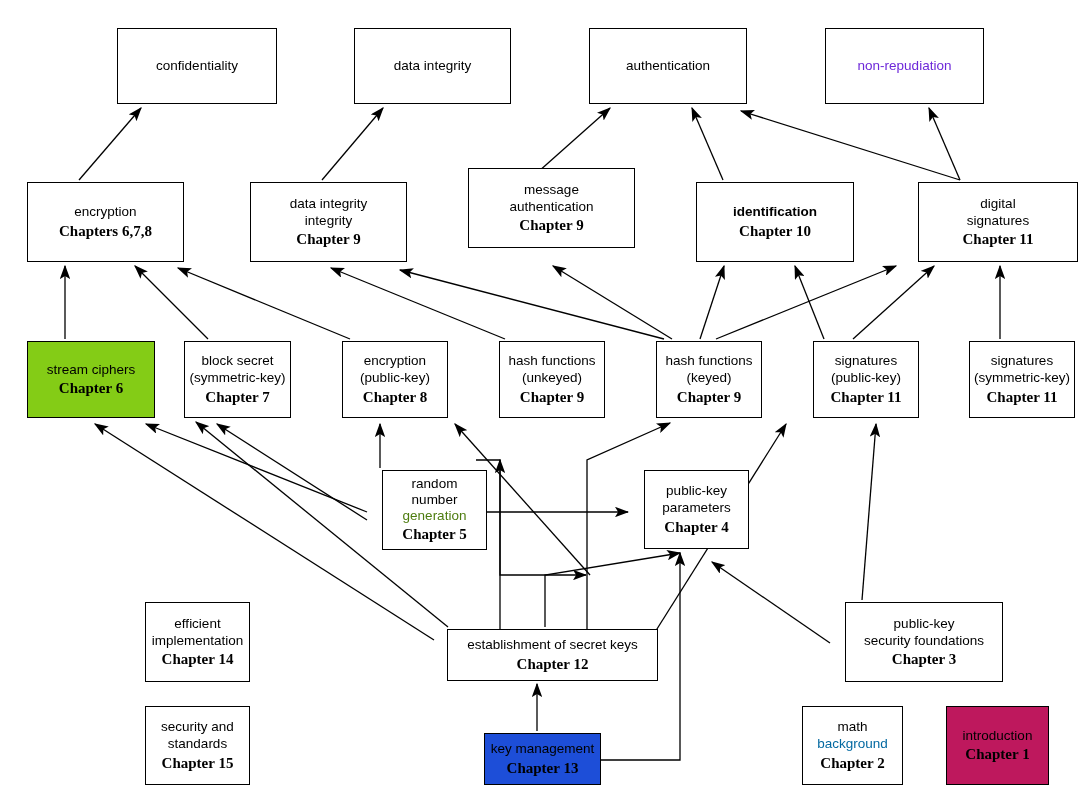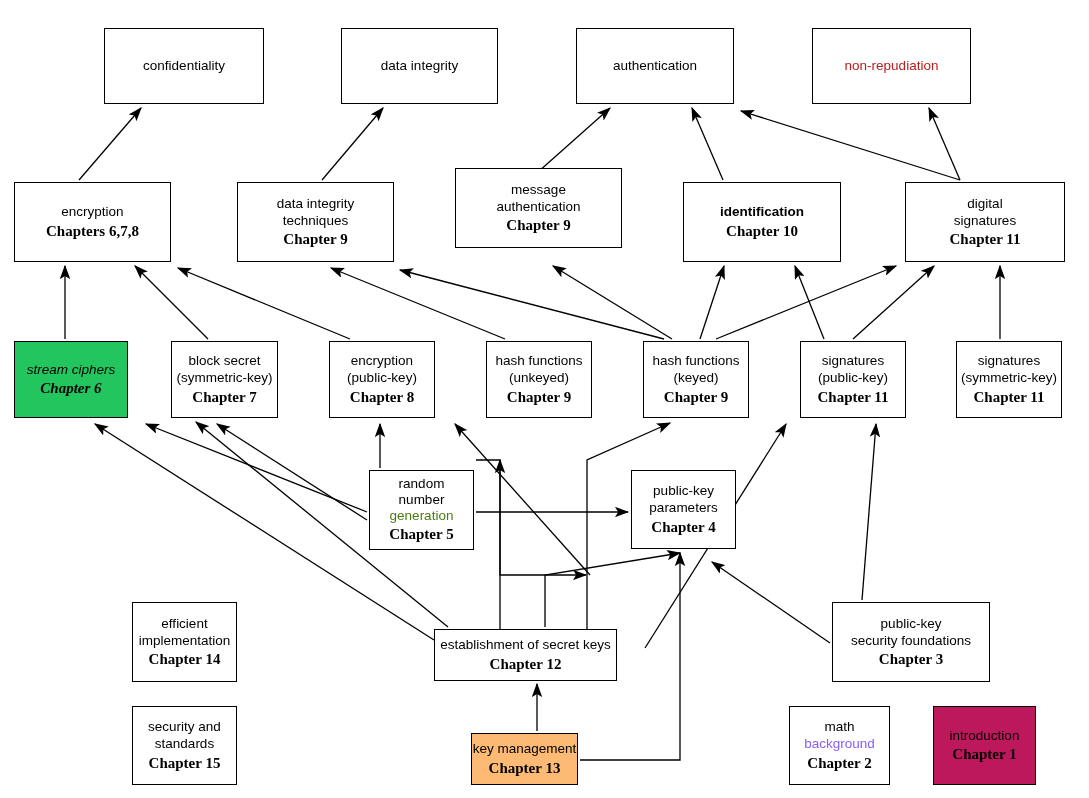--- a/index.html
+++ b/index.html
@@ -32,20 +32,21 @@
     box-sizing: border-box;
     border: 1.4px solid #000000;
     background: #ffffff;
     display: flex;
     flex-direction: column;
     align-items: center;
     justify-content: center;
     text-align: center;
     line-height: 1.28;
     z-index: 5;
+    margin-left: 13px;
   }
   .node .ln {
     display: block;
     font-family: "Liberation Sans", sans-serif;
     font-size: 13.5px;
     font-weight: normal;
     color: #000000;
     white-space: nowrap;
   }
   .node .ch {
@@ -111,46 +112,46 @@
       <div class="node" style="left: 104px; top: 28px; width: 160px; height: 76px; border-color: rgb(0, 0, 0); background: rgb(255, 255, 255);">
         <span class="ln" style="color: rgb(0, 0, 0);">confidentiality</span>
       </div>
       <div class="node" style="left: 341px; top: 28px; width: 157px; height: 76px; border-color: rgb(0, 0, 0); background: rgb(255, 255, 255);">
         <span class="ln" style="color: rgb(0, 0, 0);">data integrity</span>
       </div>
       <div class="node" style="left: 576px; top: 28px; width: 158px; height: 76px; border-color: rgb(0, 0, 0); background: rgb(255, 255, 255);">
         <span class="ln" style="color: rgb(0, 0, 0);">authentication</span>
       </div>
       <div class="node" style="left: 812px; top: 28px; width: 159px; height: 76px; border-color: rgb(0, 0, 0); background: rgb(255, 255, 255);">
-        <span class="ln" style="color: #b91c1c;">non-repudiation</span>
+        <span class="ln" style="color: #6d28d9;">non-repudiation</span>
       </div>
       <div class="node" style="left: 14px; top: 182px; width: 157px; height: 80px; border-color: rgb(0, 0, 0); background: rgb(255, 255, 255);">
         <span class="ln" style="color: rgb(0, 0, 0);">encryption</span>
         <span class="ch" style="color: rgb(0, 0, 0);">Chapters 6,7,8</span>
       </div>
       <div class="node" style="left: 237px; top: 182px; width: 157px; height: 80px; border-color: rgb(0, 0, 0); background: rgb(255, 255, 255);">
         <span class="ln" style="color: rgb(0, 0, 0);">data integrity</span>
-        <span class="ln" style="color: rgb(0, 0, 0);">techniques</span>
+        <span class="ln" style="color: rgb(0, 0, 0);">integrity</span>
         <span class="ch" style="color: rgb(0, 0, 0);">Chapter 9</span>
       </div>
       <div class="node" style="left: 455px; top: 168px; width: 167px; height: 80px; border-color: rgb(0, 0, 0); background: rgb(255, 255, 255);">
         <span class="ln" style="color: rgb(0, 0, 0);">message</span>
         <span class="ln" style="color: rgb(0, 0, 0);">authentication</span>
         <span class="ch" style="color: rgb(0, 0, 0);">Chapter 9</span>
       </div>
       <div class="node" style="left: 683px; top: 182px; width: 158px; height: 80px; border-color: rgb(0, 0, 0); background: rgb(255, 255, 255);">
         <span class="ln" style="color: rgb(0, 0, 0); font-weight: bold;">identification</span>
         <span class="ch" style="color: rgb(0, 0, 0);">Chapter 10</span>
       </div>
       <div class="node" style="left: 905px; top: 182px; width: 160px; height: 80px; border-color: rgb(0, 0, 0); background: rgb(255, 255, 255);">
         <span class="ln" style="color: rgb(0, 0, 0);">digital</span>
         <span class="ln" style="color: rgb(0, 0, 0);">signatures</span>
         <span class="ch" style="color: rgb(0, 0, 0);">Chapter 11</span>
       </div>
-      <div class="node" style="left: 14px; top: 341px; width: 114px; height: 77px; border-color: rgb(0, 0, 0); background: #22c55e; font-style: italic;">
+      <div class="node" style="left: 14px; top: 341px; width: 128px; height: 77px; border-color: rgb(0, 0, 0); background: #84cc16;">
         <span class="ln" style="color: rgb(0, 0, 0);">stream ciphers</span>
         <span class="ch" style="color: rgb(0, 0, 0);">Chapter 6</span>
       </div>
       <div class="node" style="left: 171px; top: 341px; width: 107px; height: 77px; border-color: rgb(0, 0, 0); background: rgb(255, 255, 255);">
         <span class="ln" style="color: rgb(0, 0, 0);">block secret</span>
         <span class="ln" style="color: rgb(0, 0, 0);">(symmetric-key)</span>
         <span class="ch" style="color: rgb(0, 0, 0);">Chapter 7</span>
       </div>
       <div class="node" style="left: 329px; top: 341px; width: 106px; height: 77px; border-color: rgb(0, 0, 0); background: rgb(255, 255, 255);">
         <span class="ln" style="color: rgb(0, 0, 0);">encryption</span>
@@ -186,41 +187,41 @@
       <div class="node" style="left: 631px; top: 470px; width: 105px; height: 79px; border-color: rgb(0, 0, 0); background: rgb(255, 255, 255);">
         <span class="ln" style="color: rgb(0, 0, 0);">public-key</span>
         <span class="ln" style="color: rgb(0, 0, 0);">parameters</span>
         <span class="ch" style="color: rgb(0, 0, 0);">Chapter 4</span>
       </div>
       <div class="node" style="left: 132px; top: 602px; width: 105px; height: 80px; border-color: rgb(0, 0, 0); background: rgb(255, 255, 255);">
         <span class="ln" style="color: rgb(0, 0, 0);">efficient</span>
         <span class="ln" style="color: rgb(0, 0, 0);">implementation</span>
         <span class="ch" style="color: rgb(0, 0, 0);">Chapter 14</span>
       </div>
-      <div class="node" style="left: 434px; top: 629px; width: 183px; height: 52px; border-color: rgb(0, 0, 0); background: rgb(255, 255, 255);">
+      <div class="node" style="left: 434px; top: 629px; width: 211px; height: 52px; border-color: rgb(0, 0, 0); background: rgb(255, 255, 255);">
         <span class="ln" style="color: rgb(0, 0, 0);">establishment of secret keys</span>
         <span class="ch" style="color: rgb(0, 0, 0);">Chapter 12</span>
       </div>
       <div class="node" style="left: 832px; top: 602px; width: 158px; height: 80px; border-color: rgb(0, 0, 0); background: rgb(255, 255, 255);">
         <span class="ln" style="color: rgb(0, 0, 0);">public-key</span>
         <span class="ln" style="color: rgb(0, 0, 0);">security foundations</span>
         <span class="ch" style="color: rgb(0, 0, 0);">Chapter 3</span>
       </div>
       <div class="node" style="left: 132px; top: 706px; width: 105px; height: 79px; border-color: rgb(0, 0, 0); background: rgb(255, 255, 255);">
         <span class="ln" style="color: rgb(0, 0, 0);">security and</span>
         <span class="ln" style="color: rgb(0, 0, 0);">standards</span>
         <span class="ch" style="color: rgb(0, 0, 0);">Chapter 15</span>
       </div>
-      <div class="node" style="left: 471px; top: 733px; width: 107px; height: 52px; border-color: rgb(0, 0, 0); background: #fdba74;">
+      <div class="node" style="left: 471px; top: 733px; width: 117px; height: 52px; border-color: rgb(0, 0, 0); background: #1d4ed8;">
         <span class="ln" style="color: rgb(0, 0, 0);">key management</span>
         <span class="ch" style="color: rgb(0, 0, 0);">Chapter 13</span>
       </div>
       <div class="node" style="left: 789px; top: 706px; width: 101px; height: 79px; border-color: rgb(0, 0, 0); background: rgb(255, 255, 255);">
         <span class="ln" style="color: rgb(0, 0, 0);">math</span>
-        <span class="ln" style="color: #8b5cf6;">background</span>
+        <span class="ln" style="color: #0369a1;">background</span>
         <span class="ch" style="color: rgb(0, 0, 0);">Chapter 2</span>
       </div>
       <div class="node" style="left: 933px; top: 706px; width: 103px; height: 79px; border-color: rgb(0, 0, 0); background: #be185d;">
         <span class="ln" style="color: rgb(0, 0, 0);">introduction</span>
         <span class="ch" style="color: rgb(0, 0, 0);">Chapter 1</span>
       </div>
     </div>
 
 </div>
 

